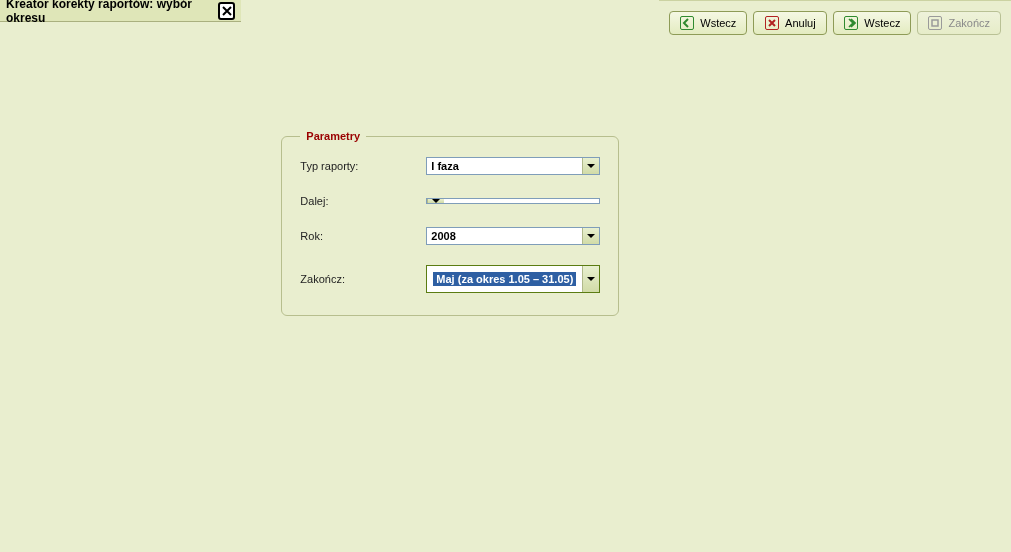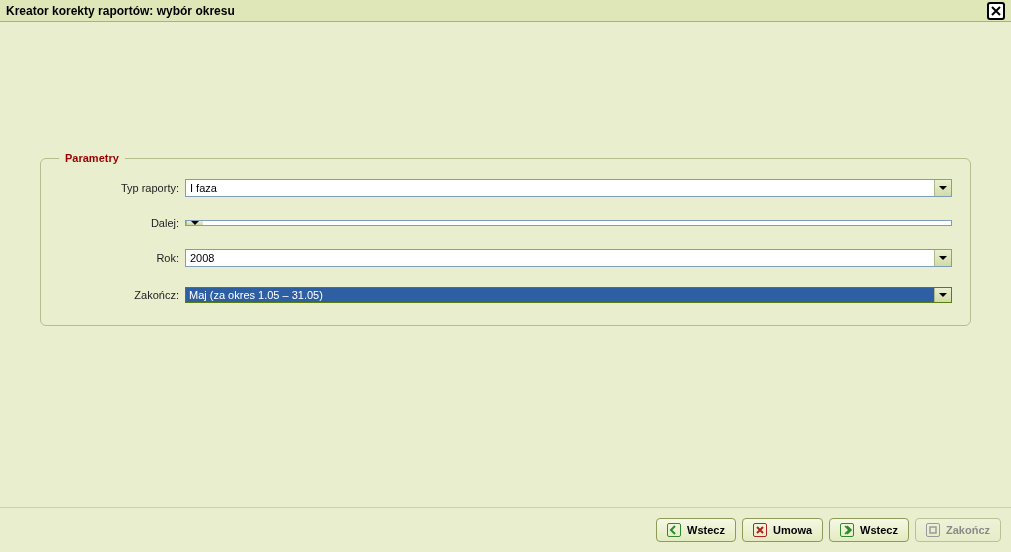--- a/index.html
+++ b/index.html
@@ -6,21 +6,21 @@
     body {
       margin: 0;
       padding: 0;
       font-family: Tahoma, Arial, sans-serif;
       font-size: 11px;
       background: #e9eecf;
       width: 1011px;
       height: 552px;
       overflow: hidden;
     }
-    .window { display: flex; flex-direction: column; height: 100%; border-radius: 31px; }
+    .window { display: flex; flex-direction: row; height: 100%; border-radius: 31px; }
     .titlebar {
       display: flex; align-items: center; justify-content: space-between;
       background: #dfe6b8;
       border-bottom: 1px solid #aab07f;
       padding: 3px 6px;
       height: 22px;
     }
     .titlebar .title { font-weight: bold; color: #000; font-size: 12px; }
     .close-btn {
       width: 18px; height: 18px;
@@ -45,40 +45,40 @@
     fieldset.params legend {
       color: #9a0000; font-weight: bold; font-size: 11px;
       padding: 0 6px;
     }
     .row {
       display: flex; align-items: center; gap: 6px;
       margin-bottom: 20px;
     }
     .row:last-child { margin-bottom: 0; }
     .lbl {
-      width: 120px; text-align: right; color: #222;
+      width: 120px; text-align: left; color: #222;
     }
     .field-wrap {
-      flex: 1; position: relative;
+      flex: 1; position: relative; font-weight: bold;
     }
     .combo {
       display: flex; align-items: stretch;
       width: 100%;
       background: #fff;
       border: 1px solid #7f9db9;
     }
     .combo.highlight { border: 1px solid #5b7c12; }
     .combo .val {
       flex: 1; padding: 2px 4px; font-size: 11px; color: #000;
       white-space: nowrap; overflow: hidden;
     }
     .combo.highlight .val {
       background: #2e5fa3;
       color: #fff;
-      margin: 0; padding: 1px 3px;
+      margin: 6px; padding: 1px 3px;
     }
     .combo .drop {
       width: 17px; background: linear-gradient(#e8f0d0, #d1dba7);
       border-left: 1px solid #b0b98a;
       display: flex; align-items: center; justify-content: center;
       cursor: pointer;
     }
     .combo .drop::after {
       content: ""; width: 0; height: 0;
       border-left: 4px solid transparent; border-right: 4px solid transparent;
@@ -89,21 +89,21 @@
       border-top: 1px solid #cbd2a2;
       padding: 10px 10px; display: flex; justify-content: flex-end; gap: 6px;
       background: #e9eecf;
     }
     .btn {
       display: inline-flex; align-items: center; gap: 6px;
       border: 1px solid #8e9b57; border-radius: 4px;
       background: linear-gradient(#f5f8e4, #e3ebc0);
       padding: 3px 10px; height: 24px;
       font-size: 11px; color: #000; cursor: pointer;
-      min-width: 74px; justify-content: center; font-weight: bold;
+      min-width: 74px; justify-content: center;
     }
     .btn.disabled {
       color: #8a8a8a; cursor: default;
       border-color: #b9c195;
       background: linear-gradient(#eef2da, #e6ecc8);
       text-align: center;
     }
     .btn .icon-box {
       width: 14px; height: 14px; border: 1px solid; border-radius: 2px;
       display: flex; align-items: center; justify-content: center;
@@ -179,21 +179,21 @@
           </svg>
       </span>
       <span>Wstecz</span>
     </div>
     <div class="btn">
       <span class="icon-box icon-red">
         <svg width="10" height="10" viewBox="0 0 10 10">
             <path d="M2 2 L8 8 M8 2 L2 8" stroke="#b22222" stroke-width="2"></path>
           </svg>
       </span>
-      <span>Umowa</span>
+      <span>Anuluj</span>
     </div>
     <div class="btn">
       <span class="icon-box icon-green">
         <svg width="10" height="10" viewBox="0 0 10 10">
             <path d="M3 1 L7 5 L3 9 M5 1 L9 5 L5 9" fill="none" stroke="#2f8a2f" stroke-width="1.6"></path>
           </svg>
       </span>
       <span>Wstecz</span>
     </div>
     <div class="btn disabled">

